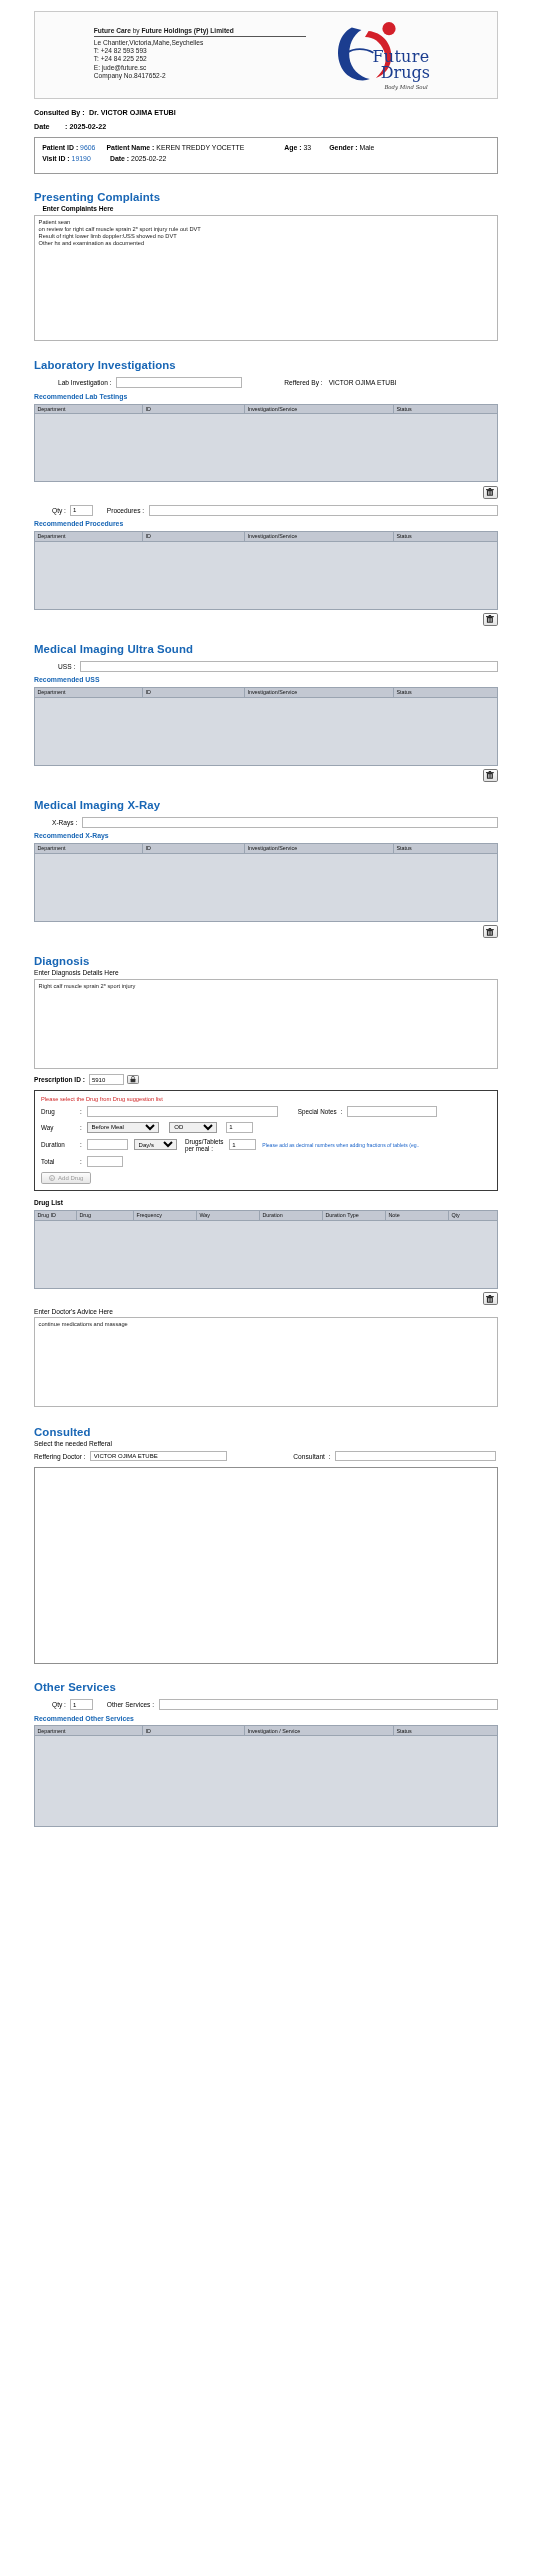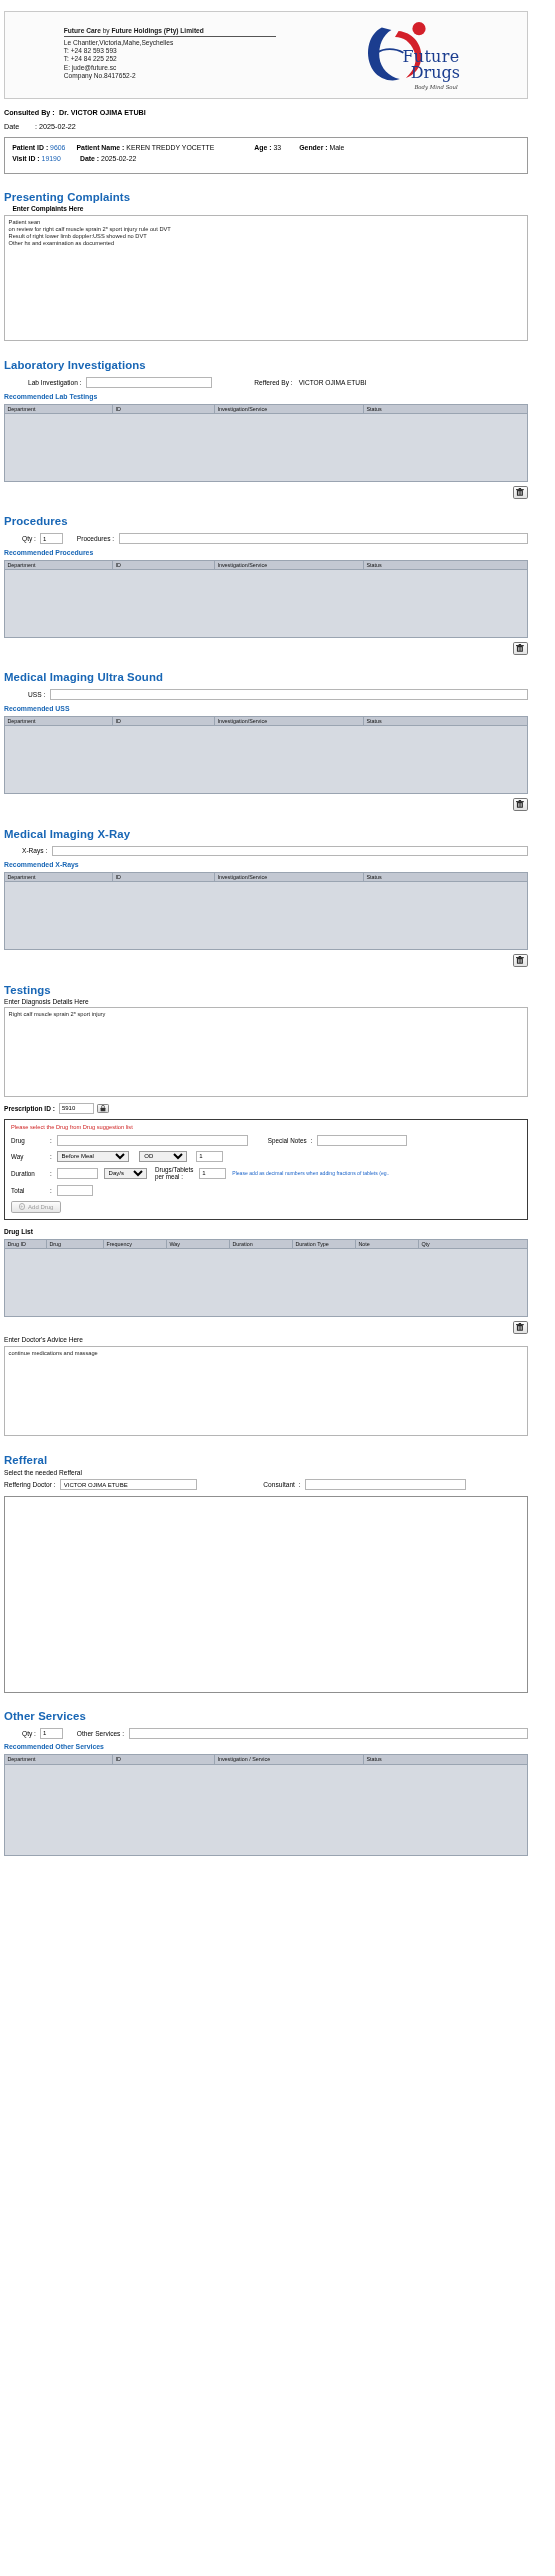--- a/index.html
+++ b/index.html
@@ -8,21 +8,21 @@
     background: #ffffff;
     font-family: "Liberation Sans", sans-serif;
   }
   body {
     width: 556px;
     min-height: 2576px;
     position: relative;
   }
   .page {
     width: 532px;
-    padding: 0 4px;
+    padding: 0 34px;
     position: relative;
   }
 
   
   .header-box {
     margin: 10.8px 0 0 0;
     border: 0.6px solid #c9c9c9;
     background: #fbfbfb;
     height: 88px;
     position: relative;
@@ -65,21 +65,21 @@
   .consulted {
     margin-top: 9.6px;
     font-size: 7.2px;
     font-weight: bold;
     color: #000;
   }
   .consulted .val { margin-left: 2.4px; }
   .dateline {
     margin-top: 4.8px;
     font-size: 7.2px;
-    font-weight: normal;
+    font-weight: bold;
   }
   .dateline .lbl { display:inline-block; width: 29px;}
 
   .patient-box {
     margin-top: 6px;
     border: 0.6px solid #9a9a9a;
     height: 37px;
     padding: 5.4px 7.2px;
     font-size: 6.9px;
   }
@@ -330,21 +330,20 @@
         <rect x="0" y="1.8" width="13" height="1.8" fill="#2b2b2b"></rect>
         <rect x="4.5" y="0" width="4" height="1.8" fill="#2b2b2b"></rect>
         <rect x="4" y="5.3" width="1" height="6" fill="#fff"></rect>
         <rect x="6.1" y="5.3" width="1" height="6" fill="#fff"></rect>
         <rect x="8.2" y="5.3" width="1" height="6" fill="#fff"></rect>
       </svg>
     </div>
   </div>
 
   
-  <h2 class="sect">Procedures</h2>
   <div class="row" style="margin-top:6px; padding-left:18px;">
     <span class="lbl">Qty :</span>
     <input class="txt" style="width: 23px; margin-left: 3.6px;" value="1">
     <span class="lbl" style="margin-left:14.3px;">Procedures :</span>
     <input class="txt" style="flex: 1 1 0%; margin-left: 4.8px;" value="">
   </div>
   <div class="blue-link">Recommended Procedures</div>
   <div class="grid">
     <div class="grid-head">
       <div class="c1">Department</div>
@@ -419,21 +418,21 @@
         <rect x="0" y="1.8" width="13" height="1.8" fill="#2b2b2b"></rect>
         <rect x="4.5" y="0" width="4" height="1.8" fill="#2b2b2b"></rect>
         <rect x="4" y="5.3" width="1" height="6" fill="#fff"></rect>
         <rect x="6.1" y="5.3" width="1" height="6" fill="#fff"></rect>
         <rect x="8.2" y="5.3" width="1" height="6" fill="#fff"></rect>
       </svg>
     </div>
   </div>
 
   
-  <h2 class="sect">Testings</h2>
+  <h2 class="sect">Diagnosis</h2>
   <div class="sub-label" style="margin-left:0;font-weight:normal;">Enter Diagnosis Details Here</div>
   <textarea class="box" style="height: 90px;">Right calf muscle sprain 2* sport injury</textarea>
 
   
   <div class="presc-row">
     <span>Prescription ID :</span>
     <input class="txt" value="5910" style="">
     <span class="lock-icn">
       <svg width="6" height="6.6" viewBox="0 0 10 11">
         <rect x="1" y="4.5" width="8" height="6" rx="1" fill="#333"></rect>
@@ -515,21 +514,21 @@
         <rect x="8.2" y="5.3" width="1" height="6" fill="#fff"></rect>
       </svg>
     </div>
   </div>
 
   
   <div class="sub-label" style="margin-left:0;font-weight:normal;">Enter Doctor's Advice Here</div>
   <textarea class="box" style="height: 90px;">continue medications and massage</textarea>
 
   
-  <h2 class="sect">Refferal</h2>
+  <h2 class="sect">Consulted</h2>
   <div class="sub-label" style="margin-left:0;font-weight:normal;">Select the needed Refferal</div>
   <div class="row" style="margin-top:3.6px;">
     <span class="lbl">Reffering Doctor :</span>
     <input class="txt" style="width: 137px; margin-left: 4.8px;" value="VICTOR OJIMA ETUBE">
     <span class="lbl" style="margin-left:66px;">Consultant</span>
     <span style="margin-left:3.6px;">:</span>
     <input class="txt" style="width: 161px; margin-left: 4.8px;" value="">
   </div>
   <div class="ref-grid"></div>
 

